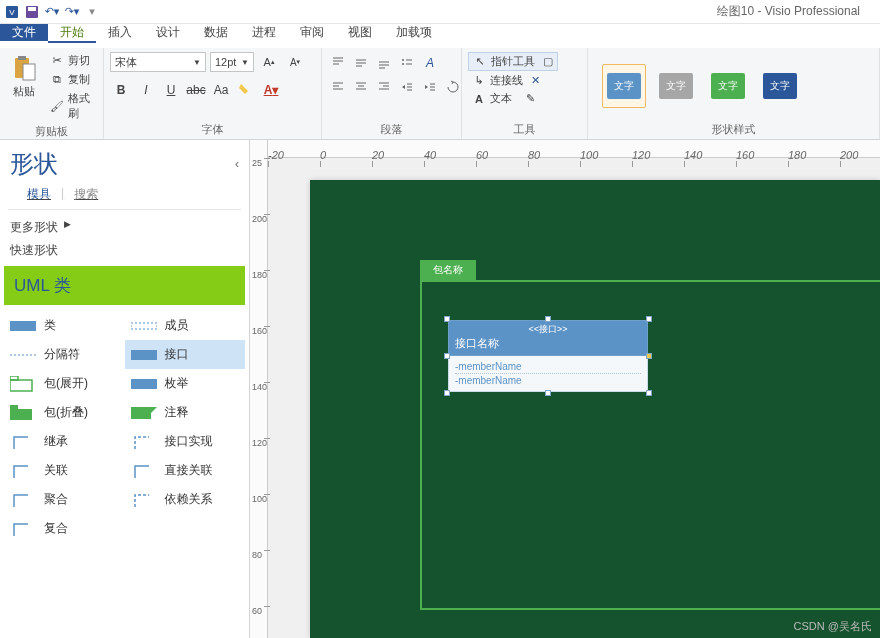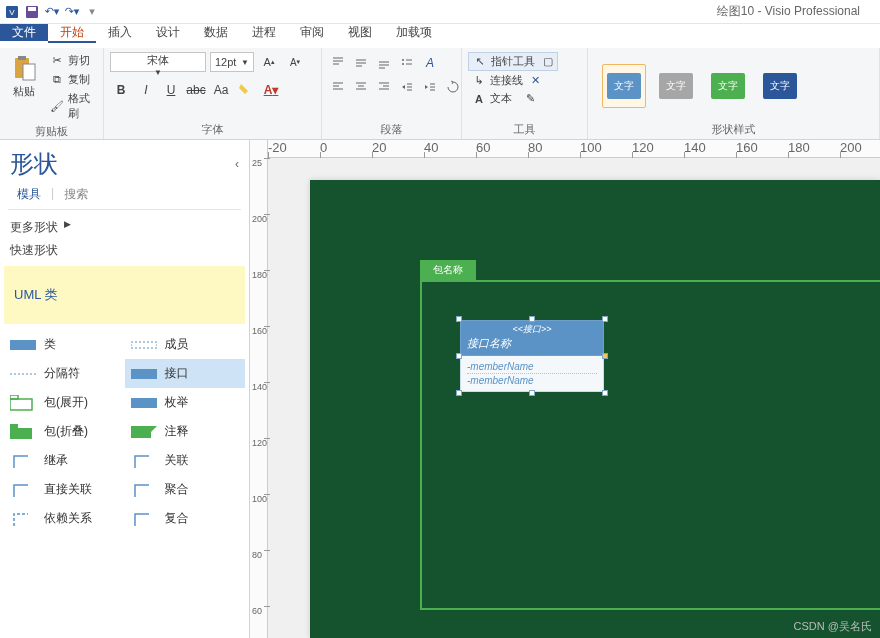--- a/index.html
+++ b/index.html
@@ -8,37 +8,37 @@
 
 .titlebar { height: 24px; background: #fff; border-bottom: 1px solid #e5e5e5; display: flex; align-items: center; padding: 0 4px; font-size: 11px; color: #555; }
 .titlebar .qat { display: flex; align-items: center; gap: 4px; }
 .titlebar .qat-icon { width: 16px; height: 16px; display: flex; align-items: center; justify-content: center; font-size: 11px; color: #2b579a; }
 .titlebar .title { flex: 1; text-align: right; padding-right: 16px; color: #666; font-size: 12px; }
 
 
 .tabs { height: 24px; display: flex; align-items: flex-start; background: #fff; }
 .tab { padding: 0 12px; display: flex; align-items: center; font-size: 12px; color: #444; cursor: pointer; }
 .tab.file { background: #2b579a; color: #fff; }
-.tab.active { color: #c2410c; border-bottom: 2px solid #2b579a; }
+.tab.active { color: #4d7c0f; border-bottom: 2px solid #2b579a; }
 
 
 .ribbon { height: 92px; border-bottom: 1px solid #d4d4d4; display: flex; background: #f5f6f7; }
 .group { border-right: 1px solid #e1e1e1; padding: 4px 6px 2px 6px; display: flex; flex-direction: column; }
 .group-body { flex: 1; display: flex; gap: 4px; align-items: flex-start; }
 .group-label { text-align: center; font-size: 11px; color: #666; padding-top: 2px; }
 
 .big-btn { display: flex; flex-direction: column; align-items: center; padding: 2px 4px; gap: 2px; cursor: pointer; }
 .big-btn .ico { width: 28px; height: 28px; display: flex; align-items: center; justify-content: center; }
 .big-btn .lbl { font-size: 11px; color: #444; }
 .vstack { display: flex; flex-direction: column; gap: 2px; }
 .mini-btn { display: flex; align-items: center; gap: 4px; padding: 1px 4px; font-size: 11px; cursor: pointer; color: #444; }
 .mini-btn .mi { width: 14px; height: 14px; display:flex; align-items:center; justify-content:center; font-size:11px; }
 
 .font-row { display:flex; align-items:center; gap:4px; }
-.font-select { width: 96px; height: 20px; border: 1px solid #c5c5c5; background: #fff; display:flex; align-items:center; padding:0 4px; font-size:11px; justify-content:space-between;flex-direction:column; }
+.font-select { width: 96px; height: 20px; border: 1px solid #c5c5c5; background: #fff; display:flex; align-items:center; padding:8px 4px; font-size:11px; justify-content:space-between; }
 .size-select { width: 44px; height: 20px; border: 1px solid #c5c5c5; background: #fff; display:flex; align-items:center; padding:0 4px; font-size:11px; justify-content:space-between; }
 .btn-row { display:flex; gap:3px; margin-top:6px; }
 .fmt-btn { width: 22px; height: 20px; display:flex; align-items:center; justify-content:center; font-size:12px; color:#444; cursor:pointer; }
 .fmt-btn.bold { font-weight:bold; }
 .fmt-btn.italic { font-style:italic; }
 .fmt-btn.underline { text-decoration: underline; }
 .fmt-btn.strike { text-decoration: line-through; }
 
 .para-btn { width:20px; height:18px; display:flex; align-items:center; justify-content:center; }
 
@@ -49,48 +49,48 @@
 .style-shape { width:34px; height:26px; border-radius:2px; display:flex; align-items:center; justify-content:center; font-size:10px; color:#fff; }
 
 
 .main { display:flex; height: calc(638px - 24px - 24px - 92px); }
 
 
 .shapes-panel { width:250px; border-right:1px solid #d4d4d4; display:flex; flex-direction:column; background:#fff; }
 .sp-header { padding:8px 10px 4px 10px; display:flex; align-items:center; justify-content:space-between; }
 .sp-title { font-size:24px; color:#2b579a; font-weight:normal; }
 .sp-collapse { color:#666; font-size:12px; cursor:pointer; }
-.sp-tabs { display:flex; gap:10px; padding:2px 10px 6px 17px; font-size:12px; }
+.sp-tabs { display:flex; gap:10px; padding:2px 10px 6px 27px; font-size:12px;text-decoration:underline; }
 .sp-tab { color:#888; cursor:pointer; }
 .sp-tab.active { color:#2b579a; }
 .sp-divider { height:1px; background:#e5e5e5; margin:0 8px 6px 8px; }
 .sp-link { display:flex; align-items:flex-start; gap:6px; padding:3px 10px; font-size:12px; color:#444; cursor:pointer; }
-.sp-section { padding:20px 10px; background:#fef9c3; font-size:13px; color:#2b579a; margin:4px 4px 6px 4px; }
+.sp-section { padding:8px 10px; background:#84cc16; font-size:17px; color:#2b579a; margin:4px 4px 6px 4px; }
 
 .stencil-grid { display:grid; grid-template-columns: 1fr 1fr; padding:0 4px; }
 .stencil-item { display:flex; align-items:center; gap:6px; padding:6px 6px; font-size:12px; color:#333; cursor:pointer; }
 .stencil-item.selected { background:#cfe3f7; }
 .stencil-ico { width:28px; height:16px; display:flex; align-items:center; justify-content:flex-start; }
 
 
 .canvas-wrap { flex:1; position:relative; background:#f0f0f0; overflow:hidden; }
 .ruler-h { position:absolute; top:0; left:18px; right:0; height:18px; background:#fbfbfb; border-bottom:1px solid #ccc; }
 .ruler-v { position:absolute; top:0; left:0; bottom:0; width:18px; background:#fbfbfb; border-right:1px solid #ccc; }
-.ruler-h .tick { position:absolute; top:0; font-size:13px; color:#666; }
+.ruler-h .tick { position:absolute; top:9px; font-size:11px; color:#666;font-style:italic; }
 .ruler-h .tick::before { content:""; position:absolute; left:0; top:12px; width:1px; height:6px; background:#999; }
 .ruler-v .tick { position:absolute; left:2px; font-size:9px; color:#666; writing-mode: horizontal-tb; }
 .ruler-v .tick::before { content:""; position:absolute; left:12px; top:0; width:6px; height:1px; background:#999; }
 
 .page { position:absolute; left:60px; top:40px; right:0; bottom:0; background:#14532d; box-shadow: 0 0 6px rgba(0,0,0,0.15); }
 
 .pkg-shape { position:absolute; left:110px; top:80px; width:500px; height:350px; }
 .pkg-tab { width:56px; height:20px; background:#4caf50; color:#fff; font-size:10px; display:flex; align-items:center; justify-content:center; }
 .pkg-body { border:2px solid #4caf50; height:330px; background:transparent; }
 
-.iface-shape { position:absolute; left:150px; top:140px; width:144px;font-style:italic; }
+.iface-shape { position:absolute; left:138px; top:140px; width:200px; }
 .iface-head { background:#5b93c7; border:1px solid #6fa0cc; color:#fff; padding:2px 6px 4px 6px; font-size:10px; }
 .iface-stereo { text-align:center; font-size:9px; }
 .iface-name { font-size:11px; }
 .iface-members { background:#f4f8fb; border-left:1px solid #c8dceb; border-right:1px solid #c8dceb; border-bottom:1px solid #c8dceb; padding:4px 6px; font-size:10px; color:#5b93c7; }
 .iface-members > div { border-bottom:1px dotted #a9c6de; padding:1px 0; }
 .iface-members > div:last-child { border-bottom:none; }
 
 .sel-handle { position:absolute; width:6px; height:6px; background:#fff; border:1px solid #7ea6c9; }
 .watermark { position:absolute; right:8px; bottom:4px; font-size:11px; color:#bbb; }
 
@@ -418,20 +418,28 @@
           <span class="stencil-ico">
             <svg width="26" height="18">
               <path d="M4 16 L4 4 L18 4" fill="none" stroke="#5b93c7" stroke-width="1.5"></path>
             </svg>
           </span>
           <span>继承</span>
         </div>
       <div class="stencil-item">
           <span class="stencil-ico">
             <svg width="26" height="18">
+              <path d="M4 16 L4 4 L18 4" fill="none" stroke="#5b93c7" stroke-width="1.5" stroke-dasharray="3 2"></path>
+            </svg>
+          </span>
+          <span>接口实现</span>
+        </div>
+      <div class="stencil-item">
+          <span class="stencil-ico">
+            <svg width="26" height="18">
               <path d="M4 16 L4 4 L18 4" fill="none" stroke="#5b93c7" stroke-width="1.5"></path>
             </svg>
           </span>
           <span>关联</span>
         </div>
       <div class="stencil-item">
           <span class="stencil-ico">
             <svg width="26" height="18">
               <path d="M4 16 L4 4 L18 4" fill="none" stroke="#5b93c7" stroke-width="1.5"></path>
             </svg>

